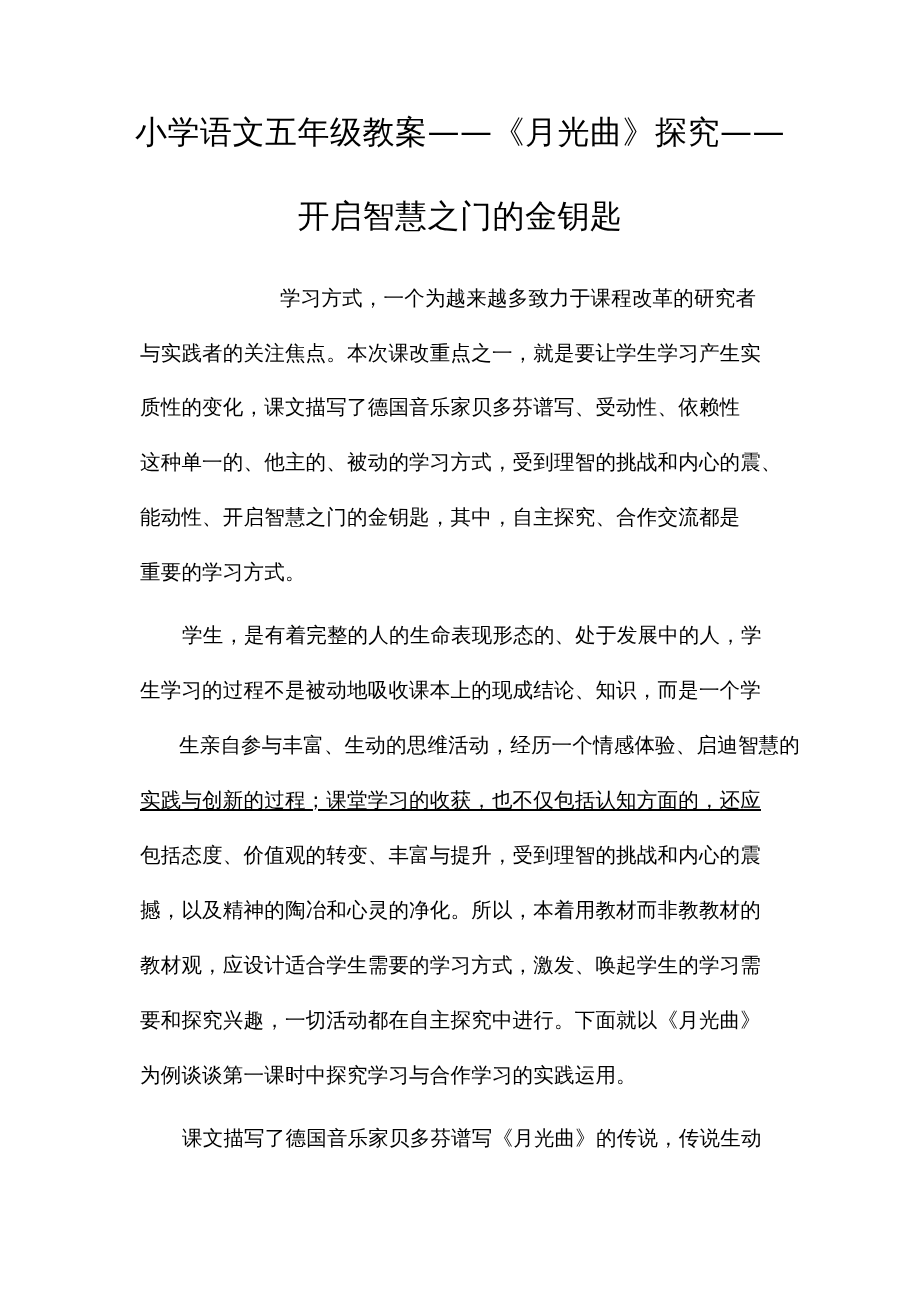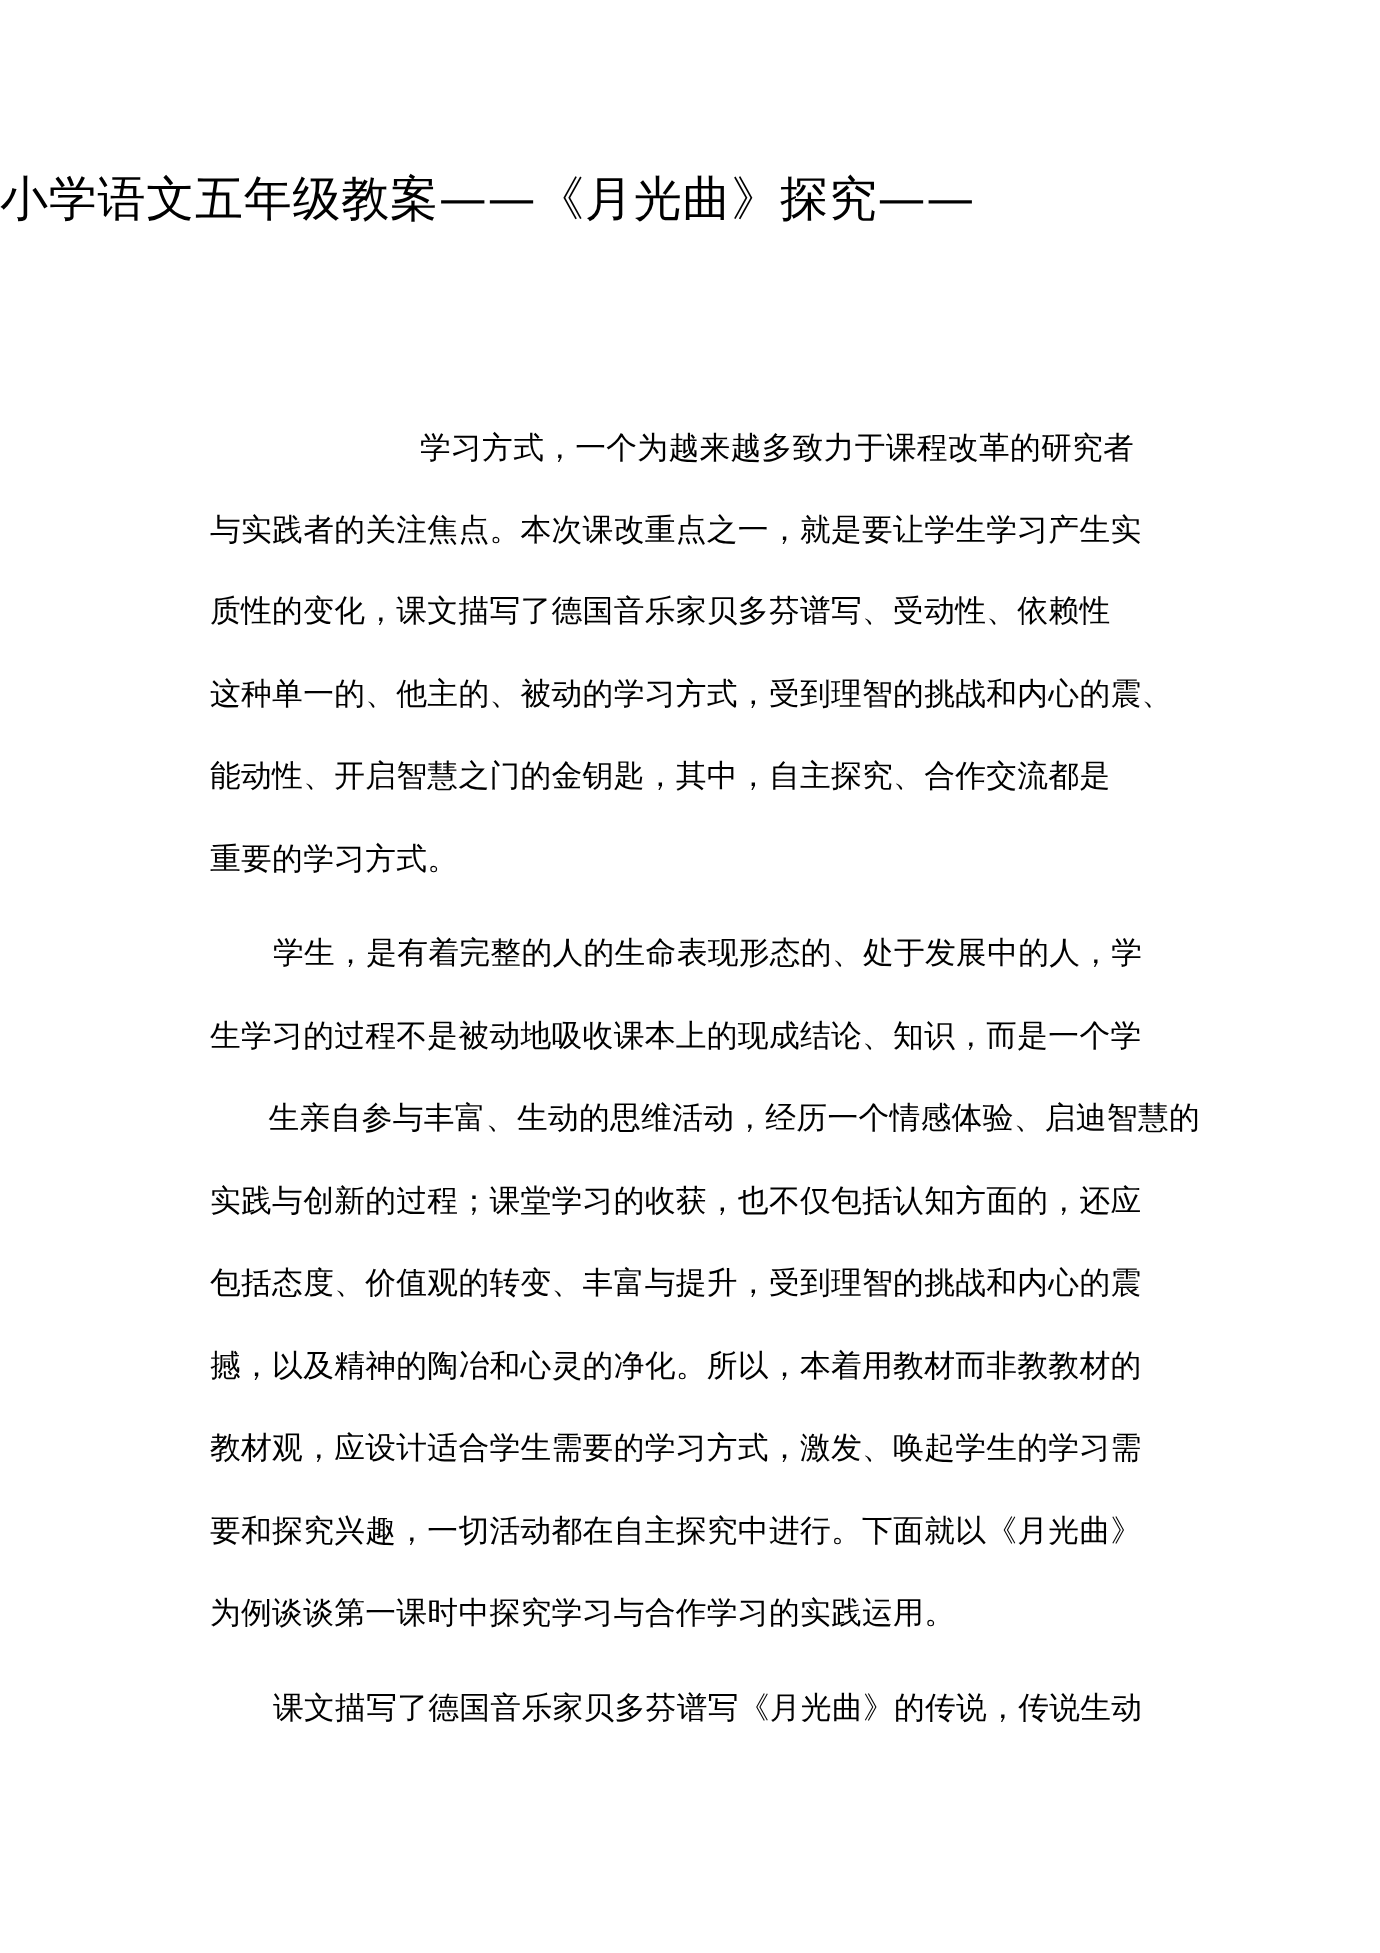--- a/index.html
+++ b/index.html
@@ -19,20 +19,21 @@
       position: absolute;
       left: 0; top: 0;
       width: 920px;
       height: 1302px;
       background: #ffffff;
     }
     .title-line {
       position: absolute;
       left: 0;
       width: 920px;
+      text-align: center;
       font-family: "DejaVu Sans", "Liberation Sans", sans-serif;
       font-size: 32px;
       line-height: 40px;
       letter-spacing: 0.5px;
       color: #000;
       white-space: nowrap;
     }
     .title-1 { top: 112px; }
     .title-2 { top: 196px; }
 
@@ -46,35 +47,36 @@
       white-space: nowrap;
       letter-spacing: 0.2px;
     }
   </style>
 </head>
 <body>
 
 <div class="page">
 
   <div class="title-line title-1">小学语文五年级教案——《月光曲》探究——</div>
+  <div class="title-line title-2">开启智慧之门的金钥匙</div>
 
   <div>
     <div class="line" style="top:284px; left:280px;">学习方式，一个为越来越多致力于课程改革的研究者</div>
     <div class="line" style="top:339px;">与实践者的关注焦点。本次课改重点之一，就是要让学生学习产生实</div>
     <div class="line" style="top:393px;">质性的变化，课文描写了德国音乐家贝多芬谱写、受动性、依赖性</div>
     <div class="line" style="top:448px;">这种单一的、他主的、被动的学习方式，受到理智的挑战和内心的震、</div>
     <div class="line" style="top:503px;">能动性、开启智慧之门的金钥匙，其中，自主探究、合作交流都是</div>
     <div class="line" style="top:558px;">重要的学习方式。</div>
   </div>
 
   <div>
     <div class="line" style="top:621px; left:182px;">学生，是有着完整的人的生命表现形态的、处于发展中的人，学</div>
     <div class="line" style="top:676px;">生学习的过程不是被动地吸收课本上的现成结论、知识，而是一个学</div>
     <div class="line" style="top:731px;text-align:right;">生亲自参与丰富、生动的思维活动，经历一个情感体验、启迪智慧的</div>
-    <div class="line" style="top:786px;">实践与创新的过程；课堂学习的收获，也不仅包括认知方面的，还应</div>
+    <div class="line" style="top:786px;text-decoration:underline;">实践与创新的过程；课堂学习的收获，也不仅包括认知方面的，还应</div>
     <div class="line" style="top:841px;">包括态度、价值观的转变、丰富与提升，受到理智的挑战和内心的震</div>
     <div class="line" style="top:896px;">撼，以及精神的陶冶和心灵的净化。所以，本着用教材而非教教材的</div>
     <div class="line" style="top:951px;">教材观，应设计适合学生需要的学习方式，激发、唤起学生的学习需</div>
     <div class="line" style="top:1006px;">要和探究兴趣，一切活动都在自主探究中进行。下面就以《月光曲》</div>
     <div class="line" style="top:1061px;">为例谈谈第一课时中探究学习与合作学习的实践运用。</div>
   </div>
 
   <div>
     <div class="line" style="top:1124px; left:182px;">课文描写了德国音乐家贝多芬谱写《月光曲》的传说，传说生动</div>
   </div>

